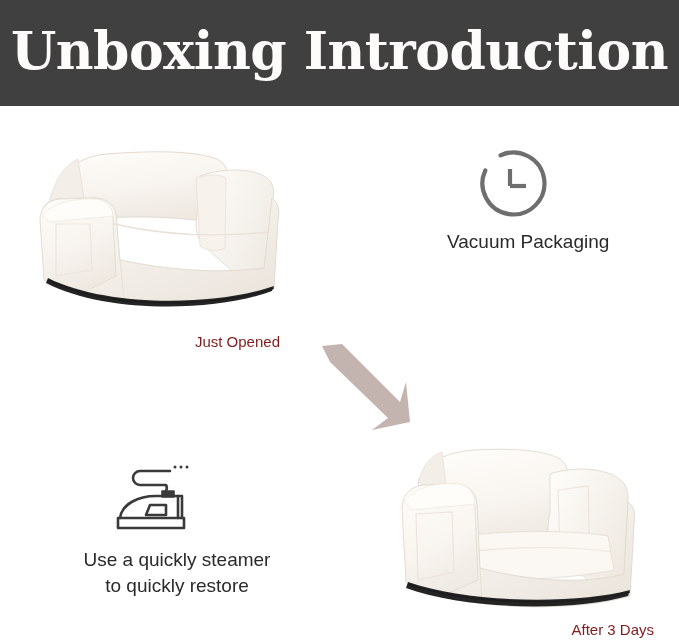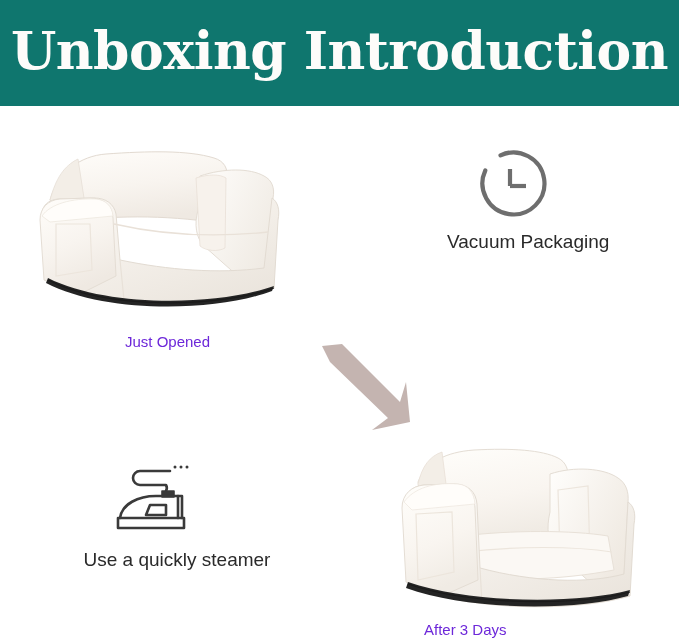--- a/index.html
+++ b/index.html
@@ -16,21 +16,21 @@
     -webkit-font-smoothing: antialiased;
   }
 
   
   #header-band {
     position: absolute;
     left: 0;
     top: 0;
     width: 679px;
     height: 106px;
-    background: #0f766e;
+    background: #404040;
   }
   #page-title {
     position: absolute;
     left: 0;
     top: 0;
     width: 679px;
     height: 106px;
     display: flex;
     align-items: center;
     justify-content: center;
@@ -41,24 +41,24 @@
     letter-spacing: -0.5px;
     line-height: 1;
     white-space: nowrap;
     padding-bottom: 4px;
     box-sizing: border-box;
   }
 
   
   .caption {
     position: absolute;
-    color: #6d28d9;
+    color: #7f1d1d;
     font-size: 15px;
     line-height: 1.28;
-    text-align: left;
+    text-align: right;
     white-space: nowrap;
   }
   .body-text {
     position: absolute;
     color: #2a2a2a;
     font-size: 19px;
     line-height: 1.38;
   }
   .body-text div { white-space: nowrap; }
 
@@ -206,20 +206,21 @@
     <g fill="#3a3a3a">
       <circle cx="63" cy="9" r="1.5"></circle>
       <circle cx="69" cy="9" r="1.5"></circle>
       <circle cx="75" cy="9" r="1.5"></circle>
     </g>
   </svg>
 </div>
 
 <div class="body-text" id="steamer-text">
   <div>Use a quickly steamer</div>
+  <div> to quickly restore</div>
 </div>
 
 <div class="sofa-wrap" id="sofa-after-3-days" style="left:392px; top:432px; width:250px; height:190px;">
   <svg width="250" height="190" viewBox="0 0 250 190" xmlns="http://www.w3.org/2000/svg">
     <defs>
       <linearGradient id="fabB" x1="0" y1="0" x2="0.3" y2="1">
         <stop offset="0%" stop-color="#fffefb"></stop>
         <stop offset="60%" stop-color="#f9f5f0"></stop>
         <stop offset="100%" stop-color="#f0ebe4"></stop>
       </linearGradient>

